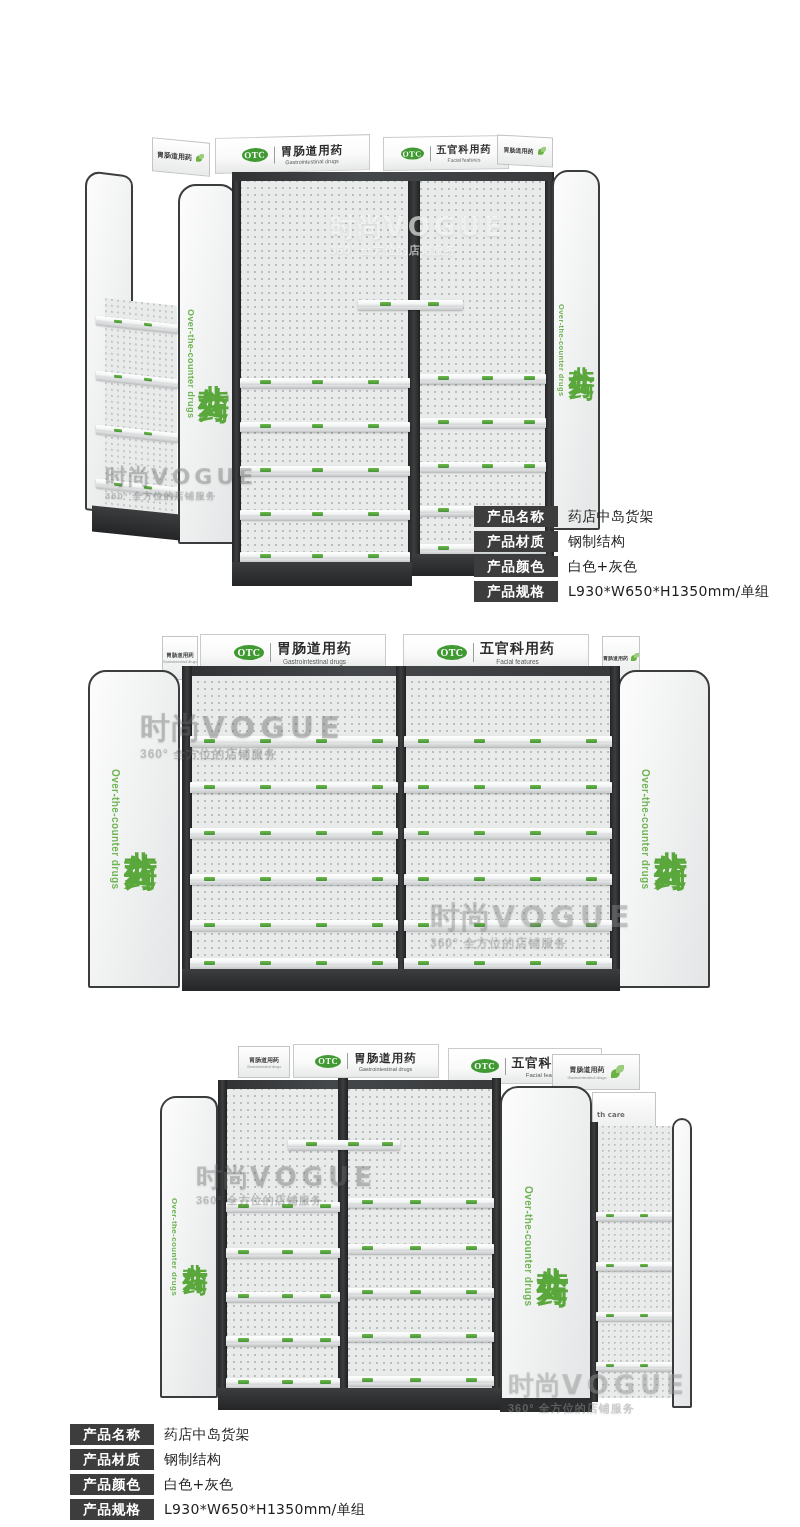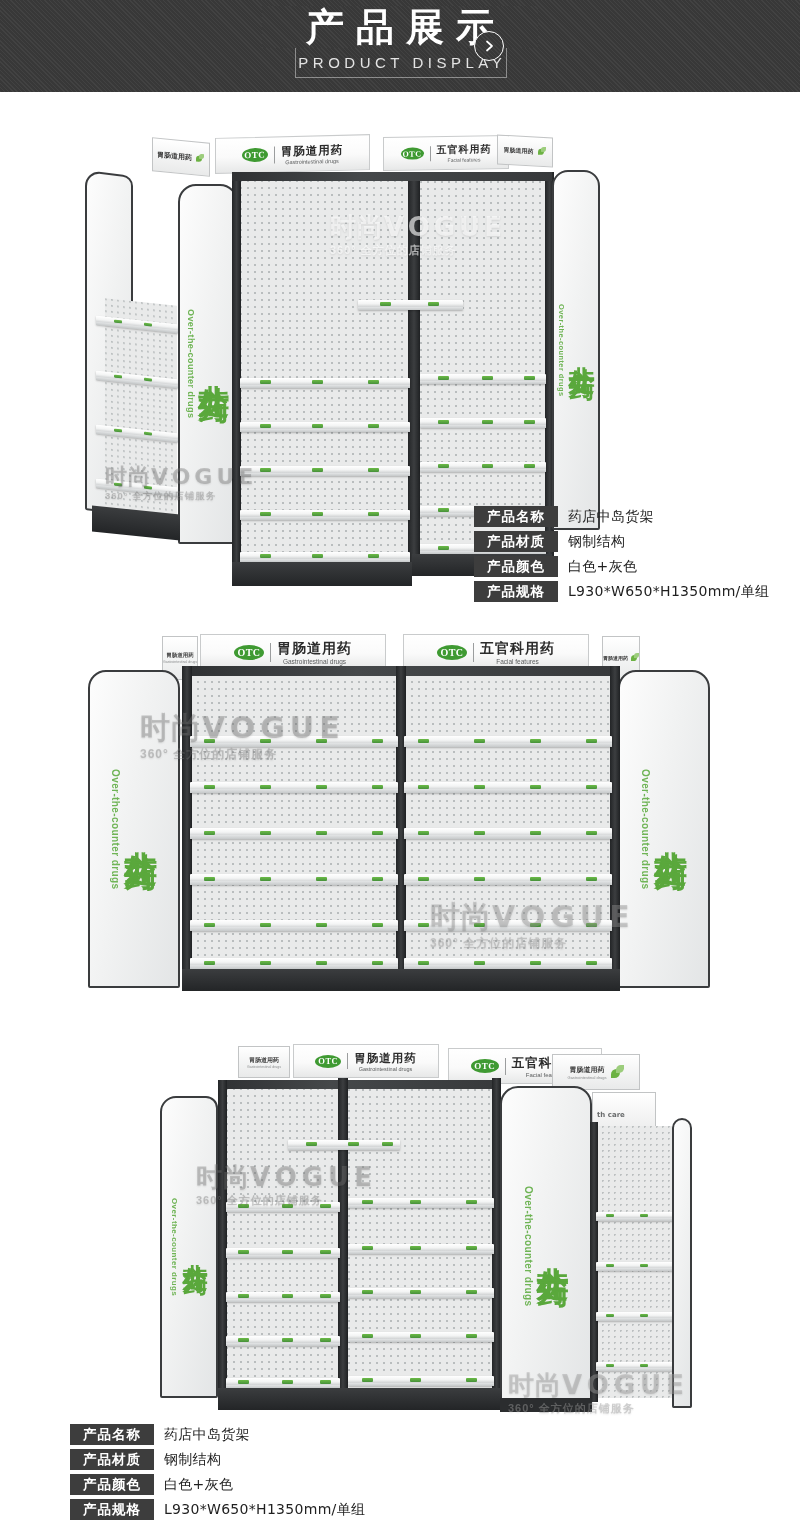--- a/index.html
+++ b/index.html
@@ -181,31 +181,20 @@
     font-family:"DejaVu Sans","Liberation Sans",sans-serif; white-space:nowrap;
   }
 
   .upright { position:absolute; background: linear-gradient(90deg,#232527,#3c3e40 50%,#1f2123); }
 </style>
 </head>
 <body>
 
 <div class="page">
 
-  <div class="header">
-    <div class="hdr-frame"></div>
-    <div class="hdr-cn-mask"></div>
-    <div class="hdr-cn">产品展示</div>
-    <div class="hdr-en">PRODUCT DISPLAY</div>
-    <div class="hdr-arrow">
-      <svg width="14" height="14" viewBox="0 0 14 14" aria-hidden="true">
-        <path d="M5 2.5 L10 7 L5 11.5" fill="none" stroke="#ffffff" stroke-width="1.7" stroke-linecap="round" stroke-linejoin="round"></path>
-      </svg>
-    </div>
-  </div>
 
   <div class="photo" style="left:0;top:92px;width:800px;height:510px;">
 
     <div class="sign-sm" style="left:152px;top:48px;width:58px;height:34px;transform:skewY(5.5deg);">
       <span class="s-cn" style="font-size:7px;">胃肠道用药</span>
       <span class="leafmark">
         <i style="width:6px;height:6px;left:1px;top:2px;"></i>
         <i style="width:5px;height:5px;left:4px;top:0;background:#9ccd7c;"></i>
       </span>
     </div>

